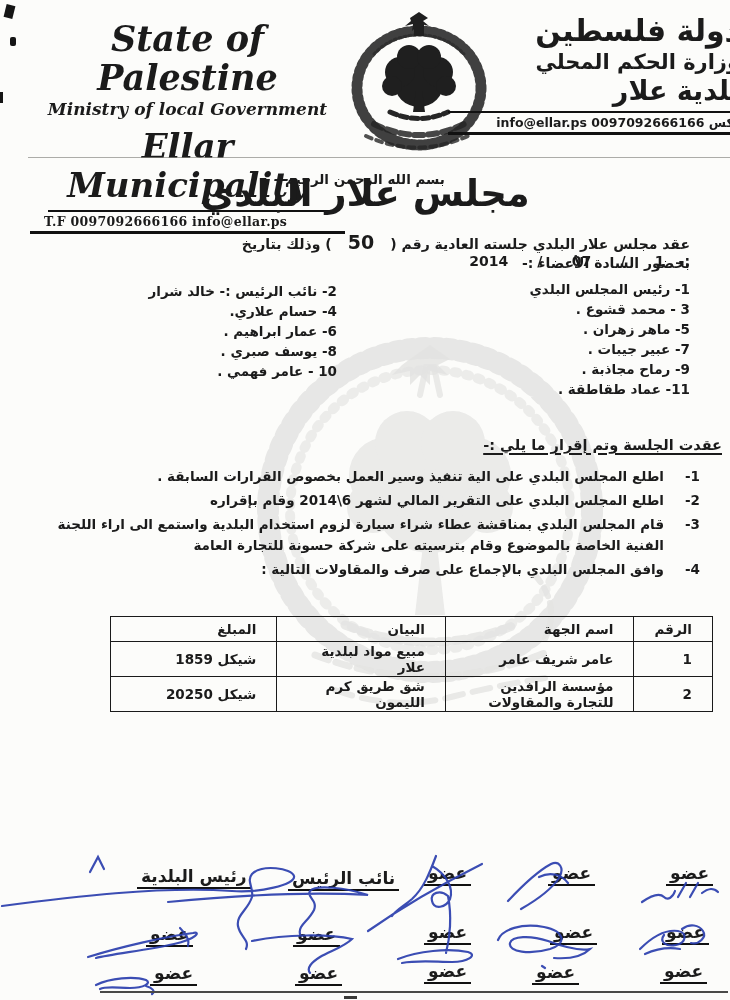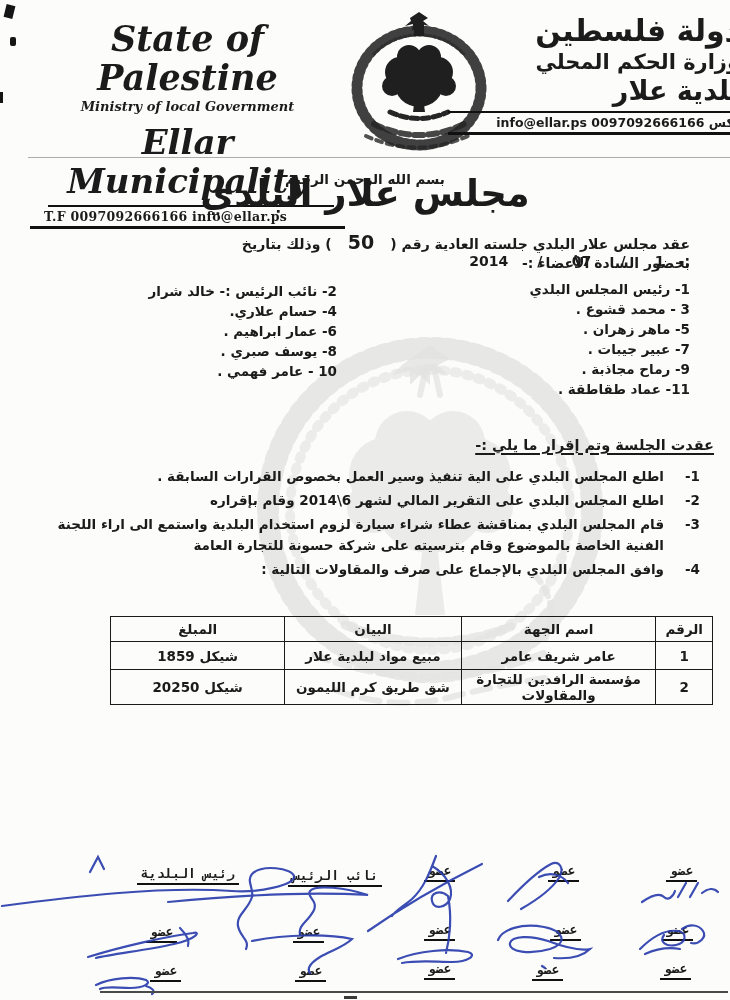--- a/index.html
+++ b/index.html
@@ -5,21 +5,21 @@
   html,body{margin:0;padding:0;}
   body{width:730px;height:1000px;overflow:hidden;background:#e8e8e6;}
   .page{position:relative;width:730px;height:1000px;background:#fcfcfa;overflow:hidden;
         font-family:"DejaVu Sans",sans-serif;color:#1b1b1b;}
   .abs{position:absolute;}
   .ar{direction:rtl;font-family:"DejaVu Sans",sans-serif;}
   .en{font-family:"DejaVu Serif",serif;}
   
   .hdr-en{left:30px;top:20px;width:315px;text-align:center;}
   .en-state{font-style:italic;font-weight:700;font-size:35px;line-height:1.1;}
-  .en-ministry{font-style:italic;font-weight:700;font-size:13px;line-height:1.2;margin-top:2px;}
+  .en-ministry{font-style:italic;font-weight:700;font-size:17px;line-height:1.2;margin-top:2px;}
   .en-muni{font-style:italic;font-weight:700;font-size:34px;line-height:1.15;margin-top:8px;}
   .rule-thin{height:0;border-top:2px solid #111;}
   .rule-thick{height:0;border-top:3px solid #111;}
   .en-contact{font-family:"DejaVu Serif",serif;font-weight:700;font-size:12.5px;text-align:left;
               padding:2px 0 2px 14px;letter-spacing:.3px;}
   .hdr-ar{right:-10px;top:14px;width:292px;text-align:right;}
   .ar-state{font-weight:700;font-size:30px;line-height:1.15;}
   .ar-ministry{font-weight:700;font-size:21px;line-height:1.25;}
   .ar-muni{font-weight:700;font-size:27px;line-height:1.2;}
   .ar-contact{direction:rtl;font-weight:700;font-size:12.5px;padding:2px 2px 2px 0;}
@@ -30,37 +30,37 @@
   .session-line{right:40px;top:231px;width:640px;direction:rtl;text-align:right;
                 font-weight:700;font-size:14px;}
   .session-num{font-size:19px;margin:0 16px;}
   .session-date{white-space:pre;margin-inline-start:14px;}
   .attendees{right:40px;top:255px;font-weight:700;font-size:14px;direction:rtl;}
   
   .members-col{direction:rtl;text-align:right;font-weight:700;font-size:13.5px;line-height:20px;}
   .mem-right{right:40px;top:279px;width:235px;}
   .mem-left{left:135px;top:281px;width:202px;}
   
-  .dec-heading{right:16px;top:437px;direction:rtl;font-weight:700;font-size:14.5px;
+  .dec-heading{right:8px;top:437px;direction:rtl;font-weight:700;font-size:14.5px;
                text-decoration:underline;text-underline-offset:3px;text-decoration-thickness:1.5px;}
   .items{right:30px;top:466px;width:672px;direction:rtl;font-size:13.5px;font-weight:700;}
   .item{display:flex;margin-bottom:3px;line-height:21px;}
   .inum{width:30px;flex:0 0 30px;}
   .itext{flex:1;text-align:right;padding-inline-start:6px;padding-inline-end:26px;}
   
   .pay-table{left:110px;top:616px;width:603px;border-collapse:collapse;direction:rtl;
              font-size:13.5px;font-weight:700;}
-  .pay-table th,.pay-table td{border:1.4px solid #1a1a1a;text-align:center;padding:1px 9px;}
+  .pay-table th,.pay-table td{border:1.4px solid #1a1a1a;text-align:right;padding:1px 20px;}
   .pay-table th{height:22px;}
   .pay-table td{height:25px;font-weight:700;}
   .col-num{width:33px;} .col-entity{width:200px;border-radius:7px;} .col-desc{width:183px;} .col-amt{width:181px;}
   .amt{direction:ltr;}
   
-  .sig-label{position:absolute;direction:rtl;font-weight:700;font-size:13px;
-             border-bottom:2px solid #111;padding:0 4px 1px;font-family:Liberation Mono, monospace;}
+  .sig-label{position:absolute;direction:rtl;font-weight:700;font-size:17px;
+             border-bottom:2px solid #111;padding:0 4px 1px;}
   .svg-layer{position:absolute;left:0;top:0;pointer-events:none;}
   .bottom-rule{left:100px;top:991px;width:628px;border-top:2px solid #4a4a48;}
   .bottom-tick{left:344px;top:996px;width:13px;height:3px;background:#3a3a38;}
   .speck{position:absolute;background:#151515;}
   .watermark{opacity:.28;}
 </style>
 </head>
 <body>
 
 <div class="page">

